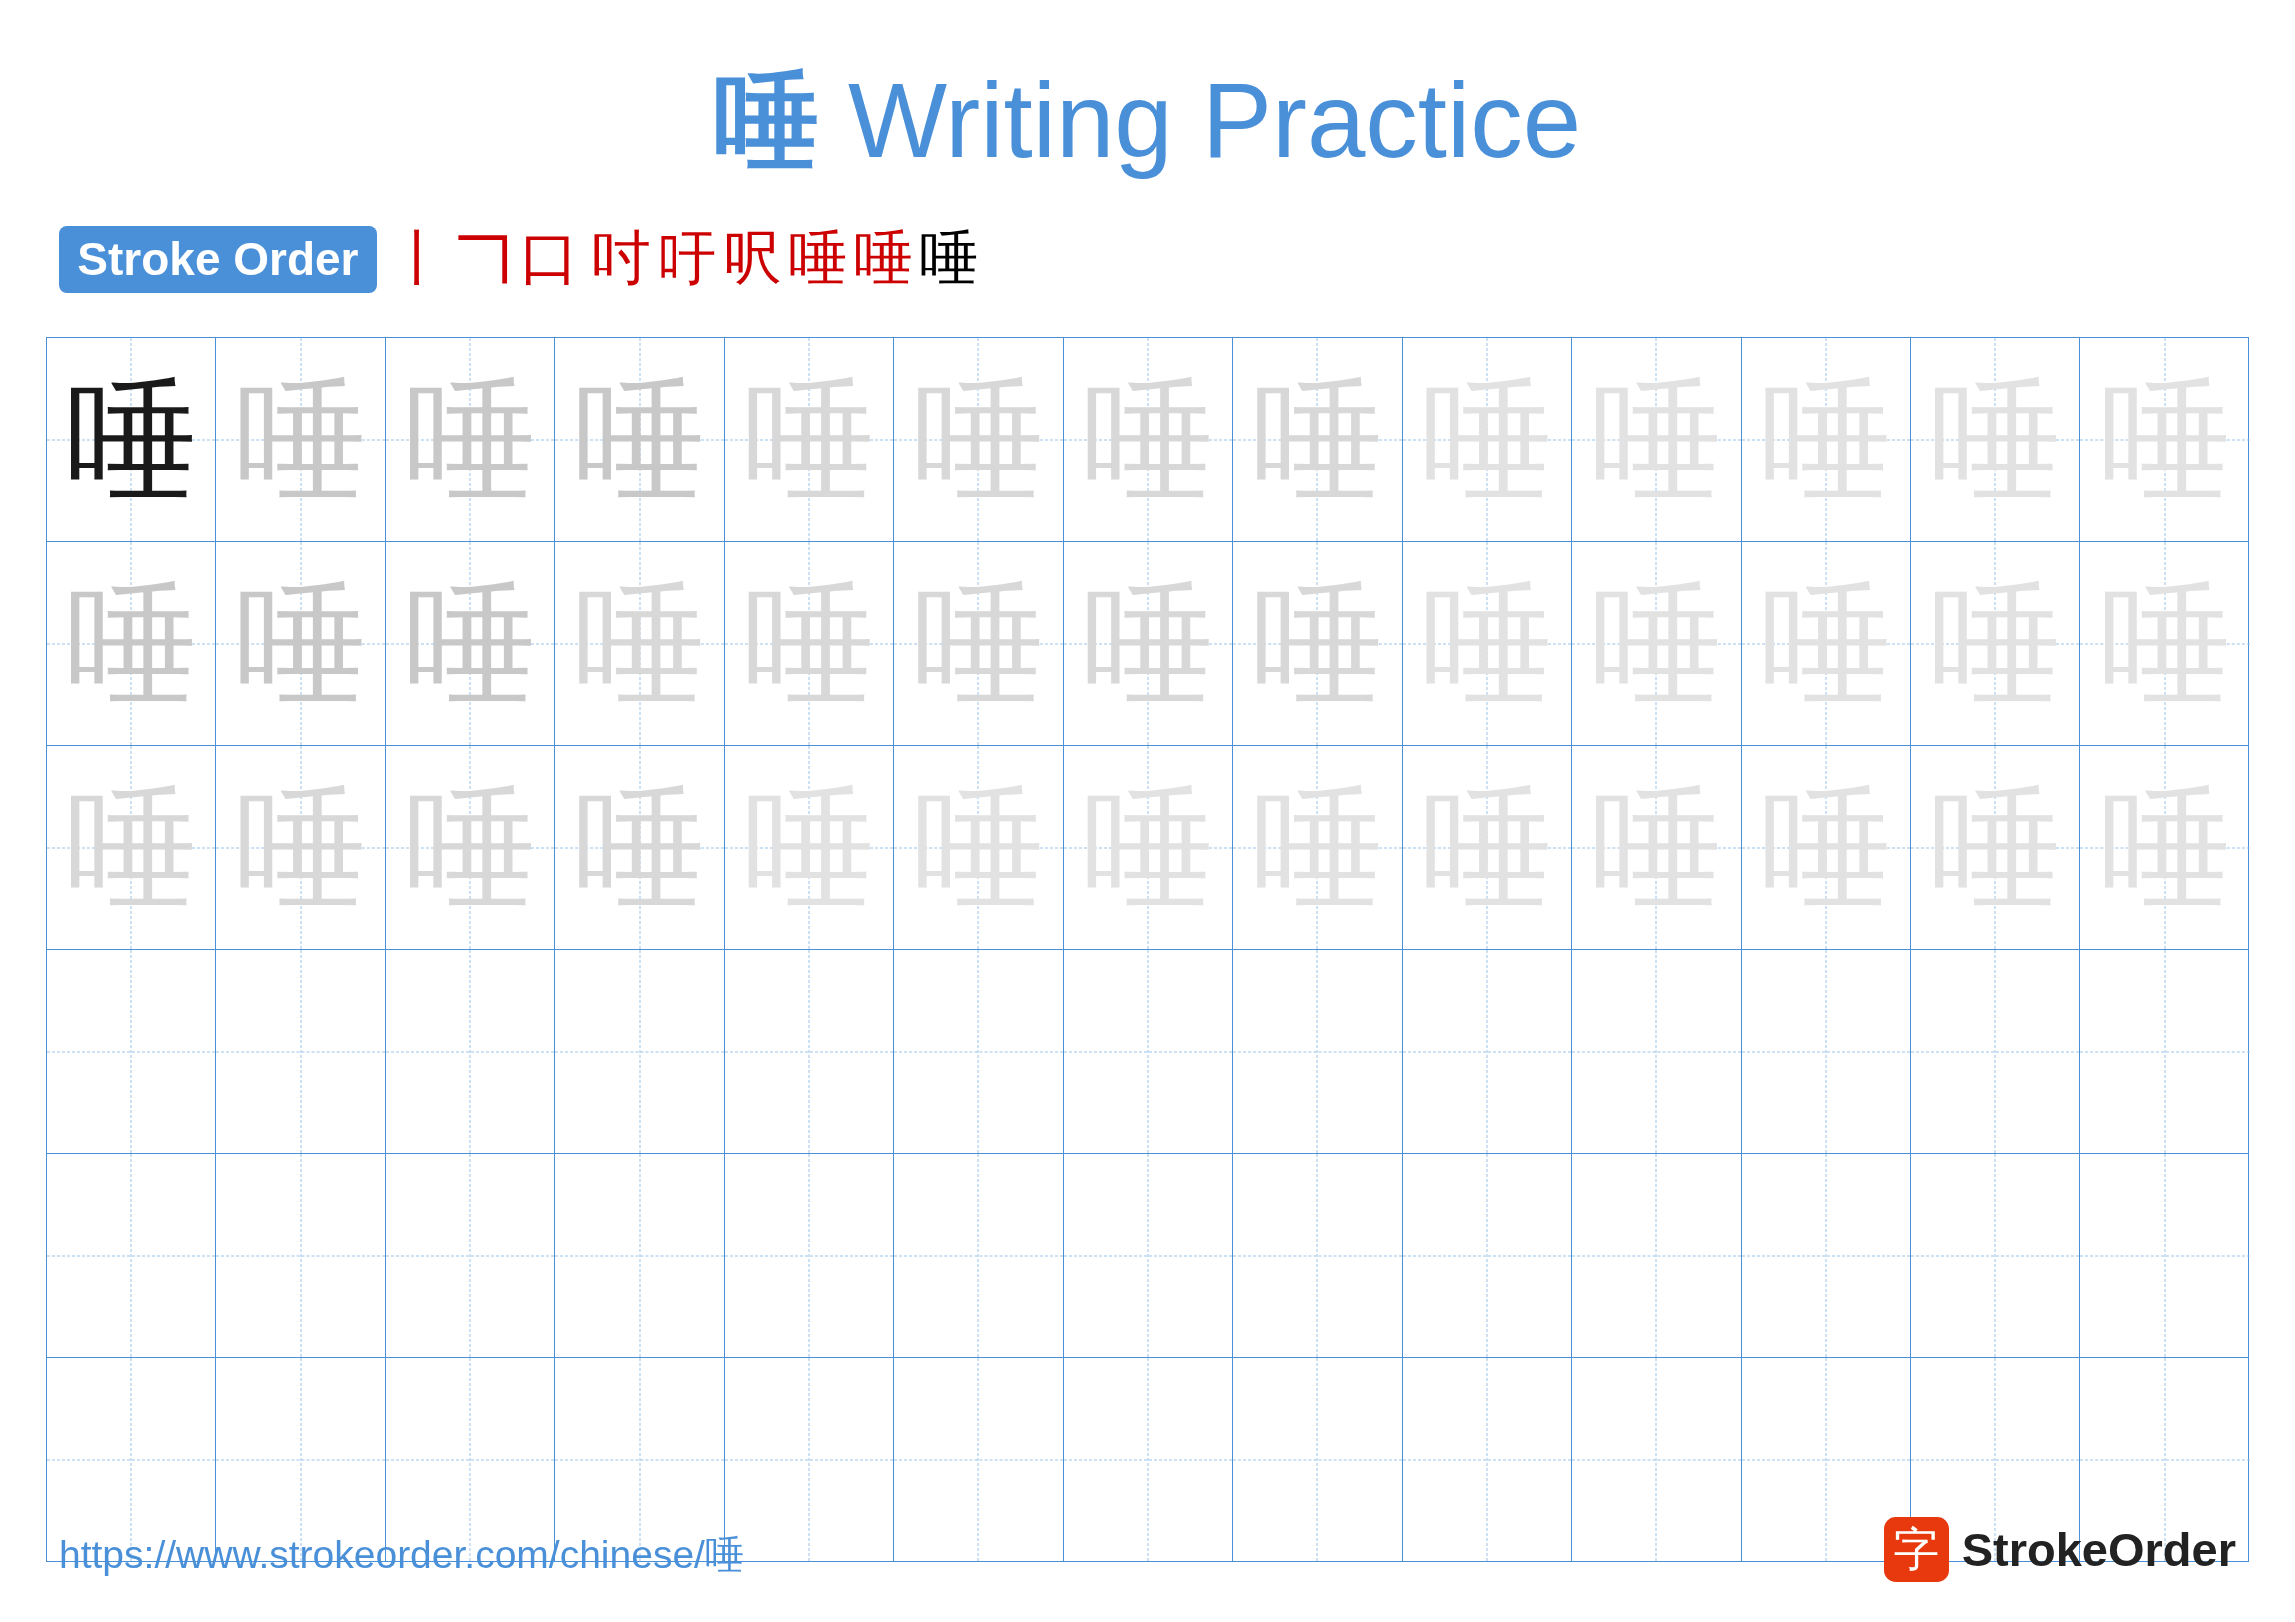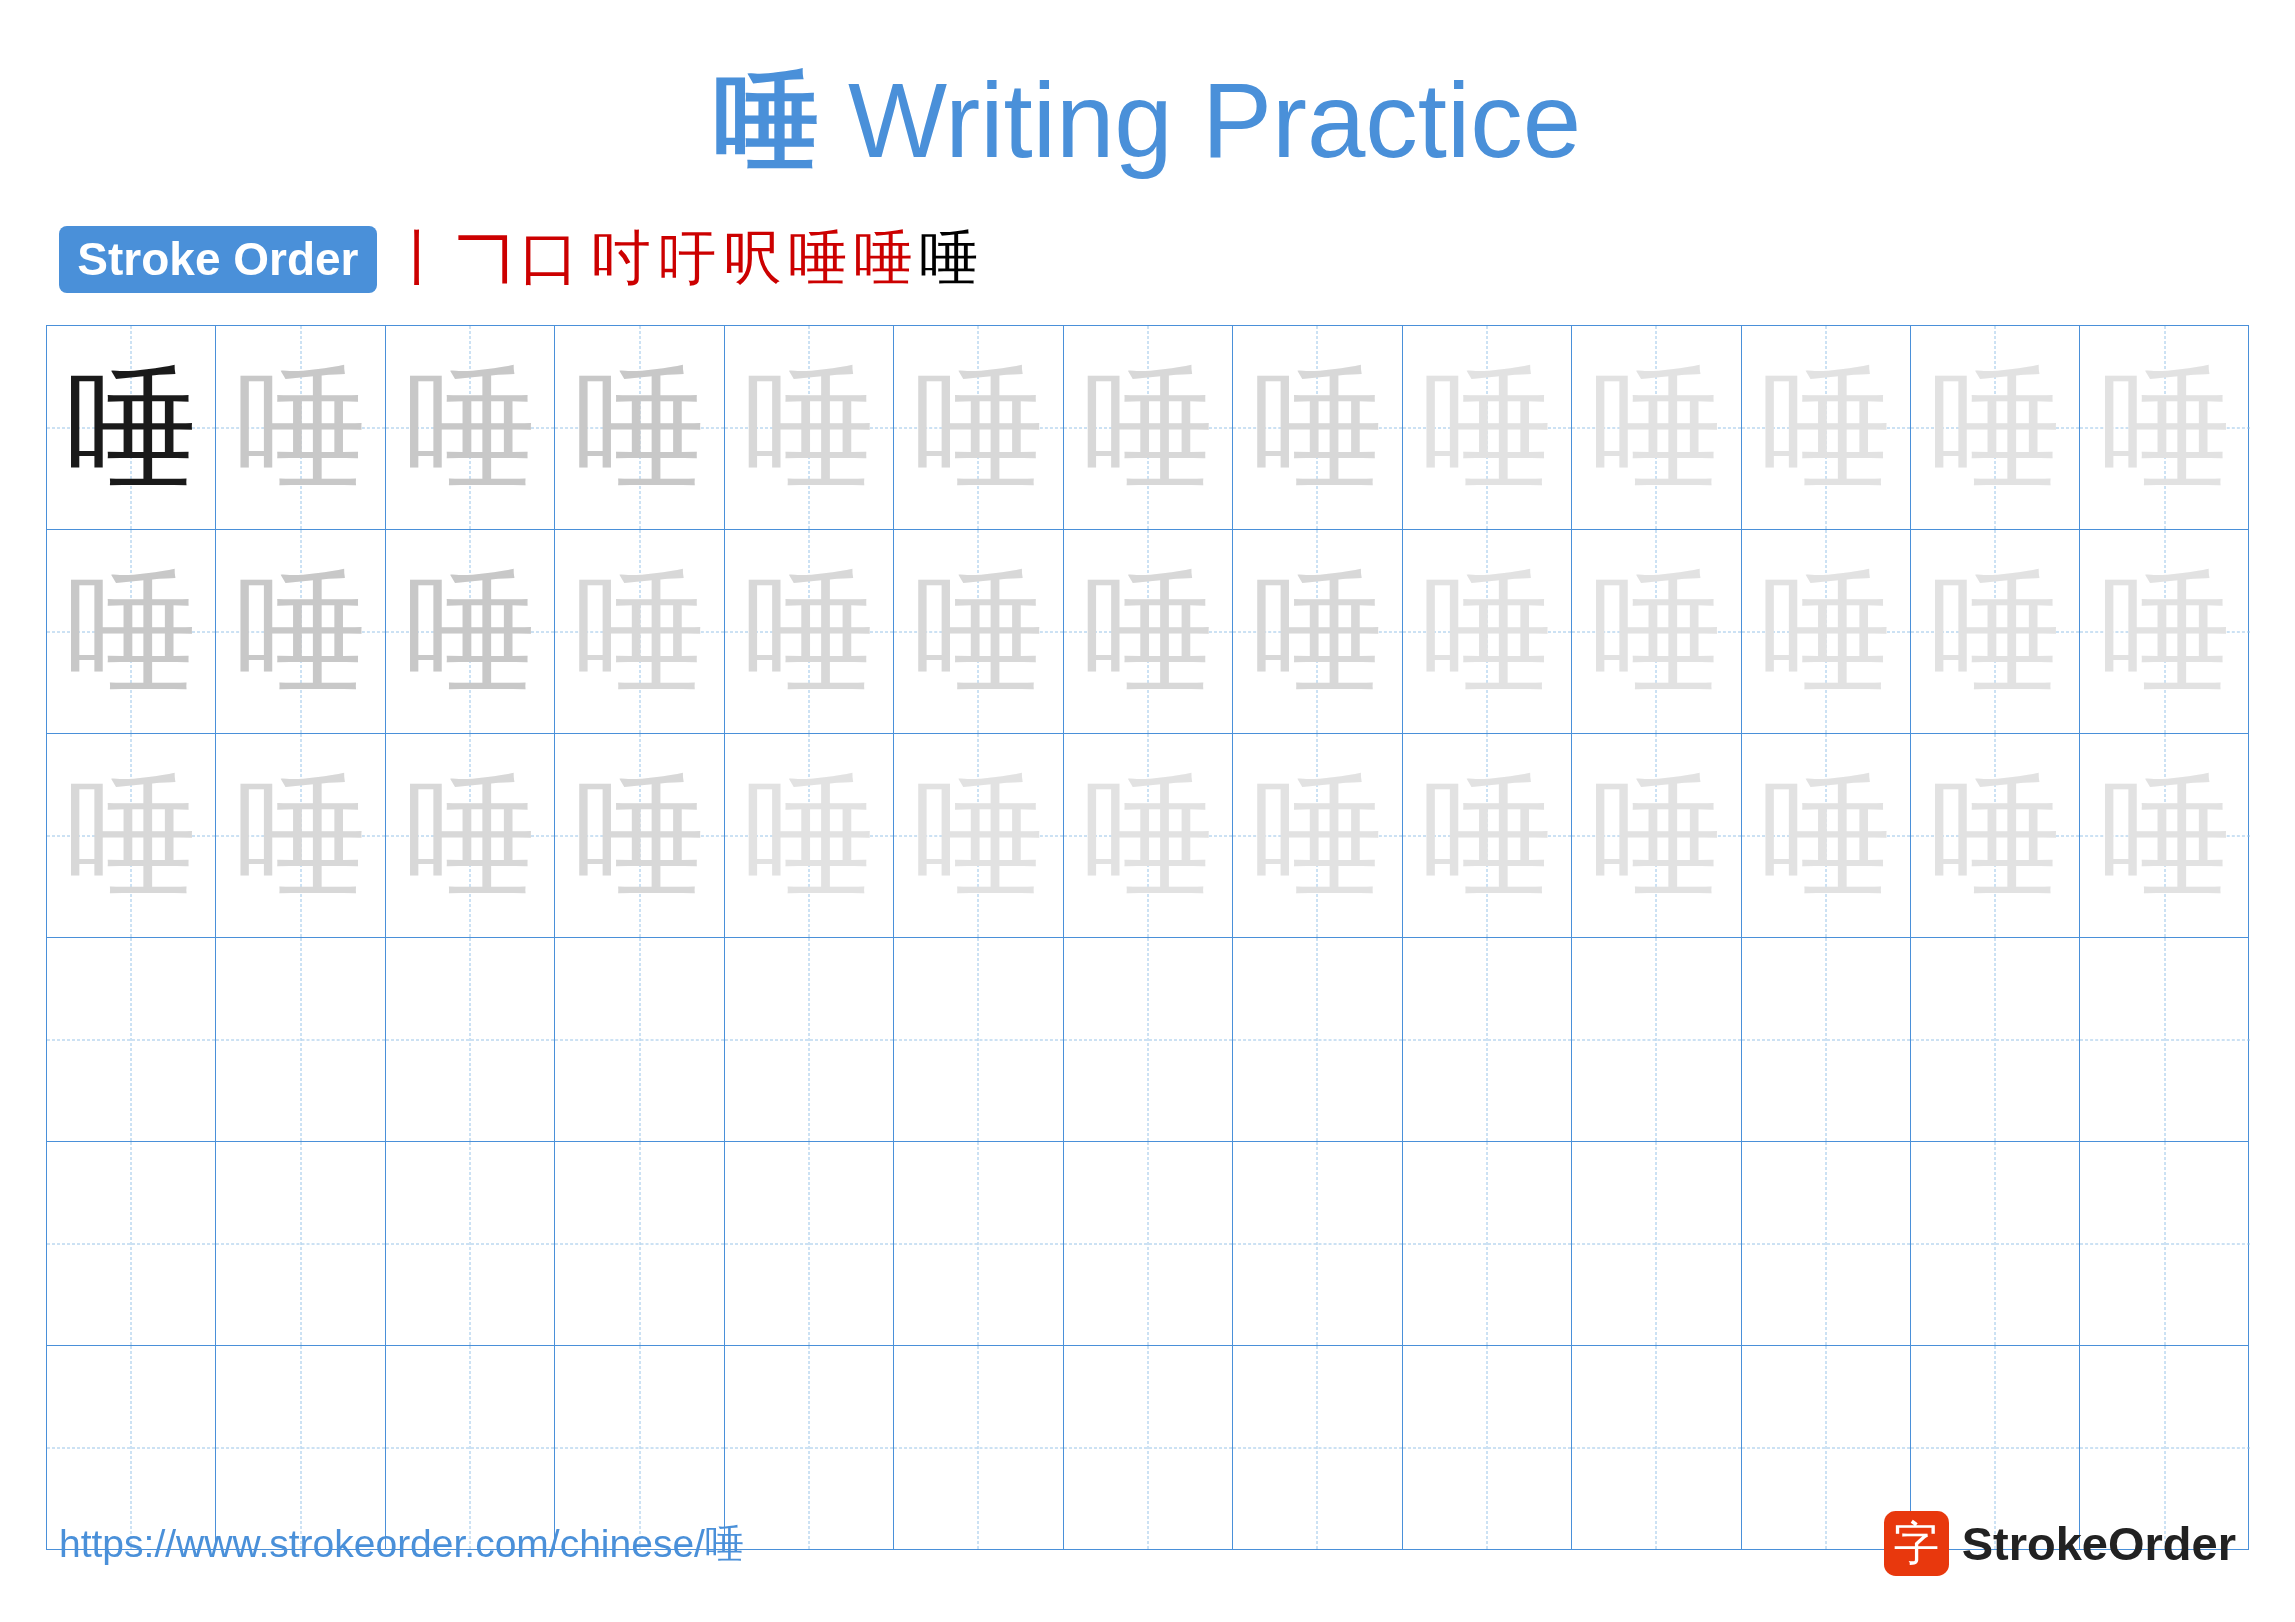--- a/index.html
+++ b/index.html
@@ -26,21 +26,21 @@
       color: #4a90d9;
       font-size: 105px;
       font-weight: normal;
       font-family: Arial, sans-serif;
     }
 
     .stroke-order-row {
       display: flex;
       align-items: center;
       margin-left: 59px;
-      margin-bottom: 26px;
+      margin-bottom: 38px;
       gap: 11.8px;
     }
     .stroke-order-badge {
       background: #4a90d9;
       color: white;
       font-size: 46px;
       font-family: Arial, sans-serif;
       font-weight: bold;
       padding: 6.5px 18.3px;
       border-radius: 7.9px;
@@ -126,25 +126,25 @@
     .char-light3 {
       color: #e2e2e2;
     }
 
     
     
     
 
     .footer {
       position: absolute;
-      bottom: 46px;
+      bottom: 40px;
       left: 0;
       right: 0;
       display: flex;
-      align-items: center;
+      align-items: flex-end;
       justify-content: space-between;
       padding: 0 59px;
     }
     .footer-url {
       color: #4a90d9;
       font-size: 39px;
       font-family: Arial, sans-serif;
     }
     .footer-logo {
       display: flex;

